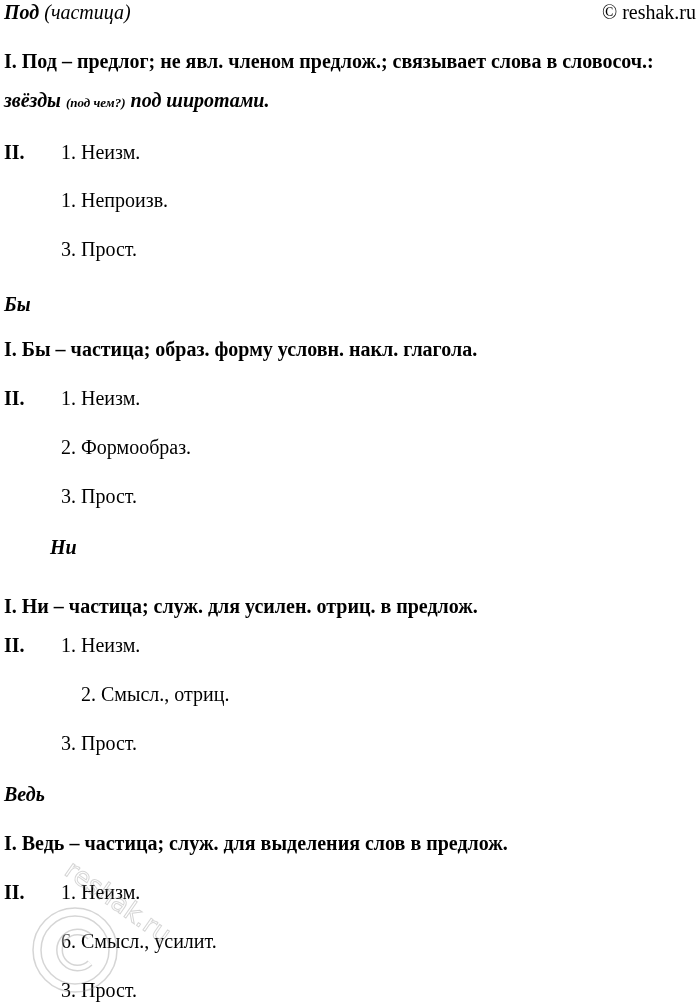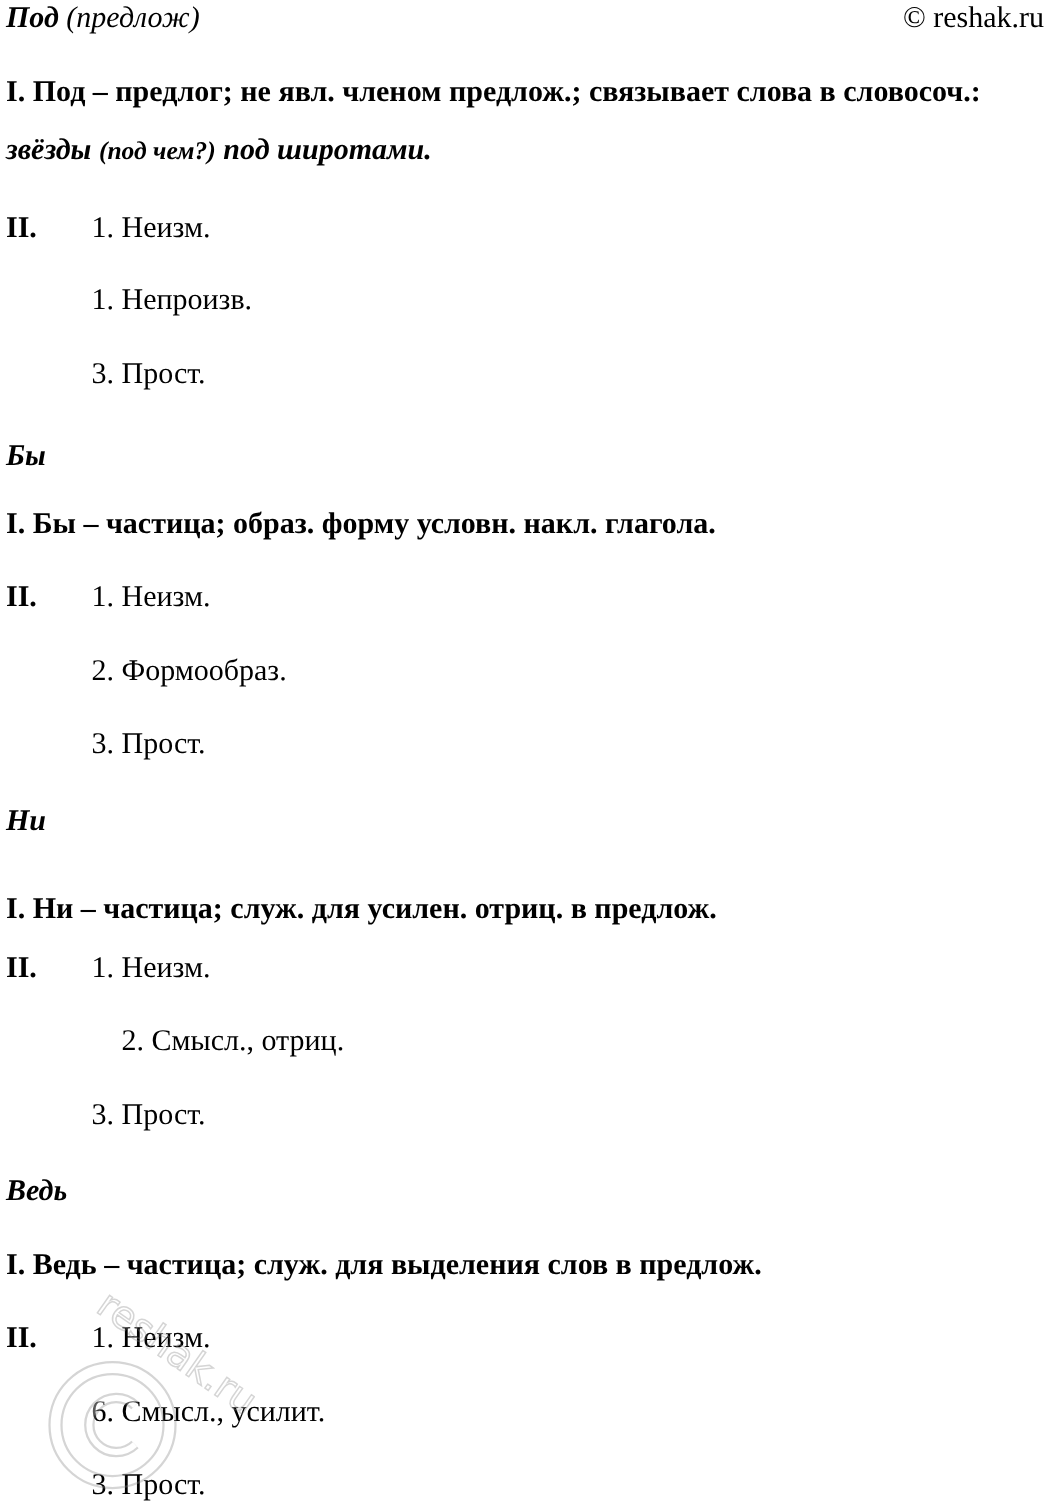--- a/index.html
+++ b/index.html
@@ -25,21 +25,21 @@
     }
     .heading {
       font-weight: bold;
       font-style: italic;
     }
     .heading .sub {
       font-weight: normal;
       font-style: italic;
     }
     .italic { font-style: italic; }
-    .small-italic { font-style: italic; font-size: 17px; }
+    .small-italic { font-style: italic; font-size: 13px; }
     .item { position: absolute; left: 61px; white-space: nowrap; line-height: 24px; }
     .copyright {
       position: absolute;
       right: 4px;
       top: 0px;
       line-height: 24px;
       white-space: nowrap;
     }
     .watermark {
       position: absolute;
@@ -51,39 +51,39 @@
       pointer-events: none;
     }
   </style>
 </head>
 <body>
 
 <div class="copyright">© reshak.ru</div>
 
 <div class="line heading" style="top:0px;">
   <span>Под</span>
-  <span class="sub">(предлож)</span>
+  <span class="sub">(частица)</span>
 </div>
 <div class="line" style="top:49px;">I. Под – предлог; не явл. членом предлож.; связывает слова в словосоч.:</div>
 <div class="line italic" style="top:88px;">
   <span>звёзды </span><span class="small-italic">(под чем?)</span><span> под широтами.</span>
 </div>
 <div class="line" style="top:140px;">II.</div>
 <div class="item" style="top:140px;">1. Неизм.</div>
 <div class="item" style="top:188px;">1. Непроизв.</div>
 <div class="item" style="top:237px;">3. Прост.</div>
 
 <div class="line heading" style="top:292px;">Бы</div>
 <div class="line" style="top:337px;">I. Бы – частица; образ. форму условн. накл. глагола.</div>
 <div class="line" style="top:386px;">II.</div>
 <div class="item" style="top:386px;">1. Неизм.</div>
 <div class="item" style="top:435px;">2. Формообраз.</div>
 <div class="item" style="top:484px;">3. Прост.</div>
 
-<div class="line heading" style="top:535px;">Ни</div>
+<div class="line heading" style="top:535px;margin-left:46px;">Ни</div>
 <div class="line" style="top:594px;">I. Ни – частица; служ. для усилен. отриц. в предлож.</div>
 <div class="line" style="top:633px;">II.</div>
 <div class="item" style="top:633px;">1. Неизм.</div>
 <div class="item" style="top:682px;margin-left:20px;">2. Смысл., отриц.</div>
 <div class="item" style="top:731px;">3. Прост.</div>
 
 <div class="line heading" style="top:782px;">Ведь</div>
 <div class="line" style="top:831px;">I. Ведь – частица; служ. для выделения слов в предлож.</div>
 <div class="line" style="top:880px;">II.</div>
 <div class="item" style="top:880px;">1. Неизм.</div>

